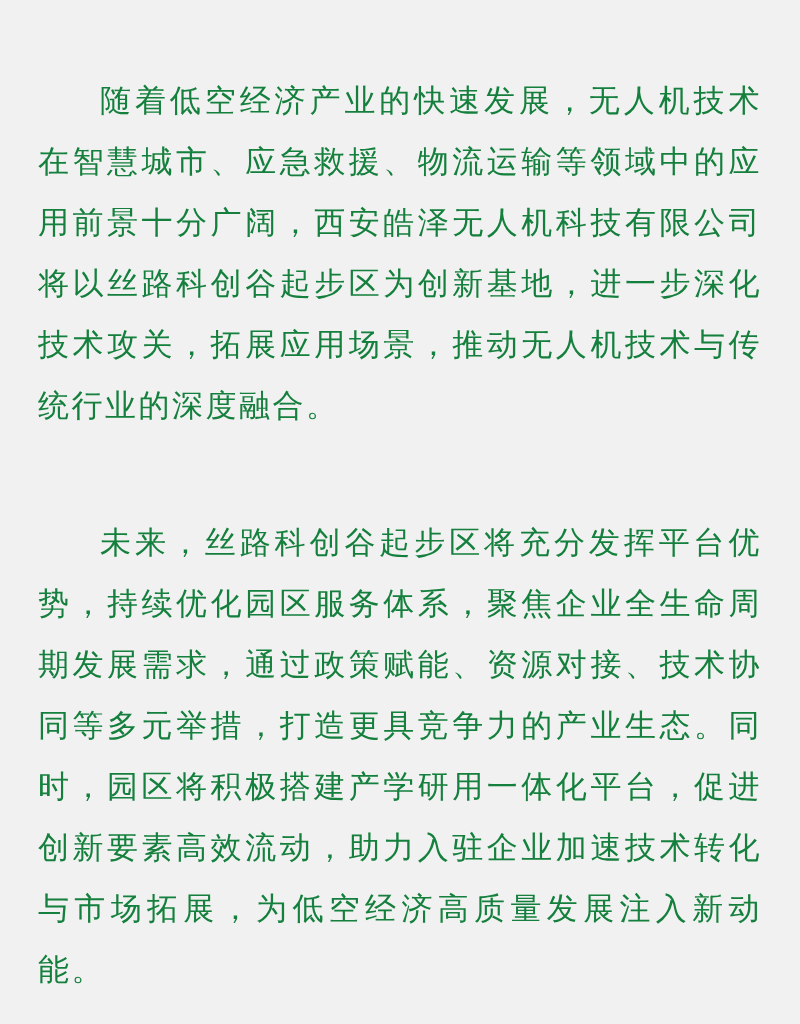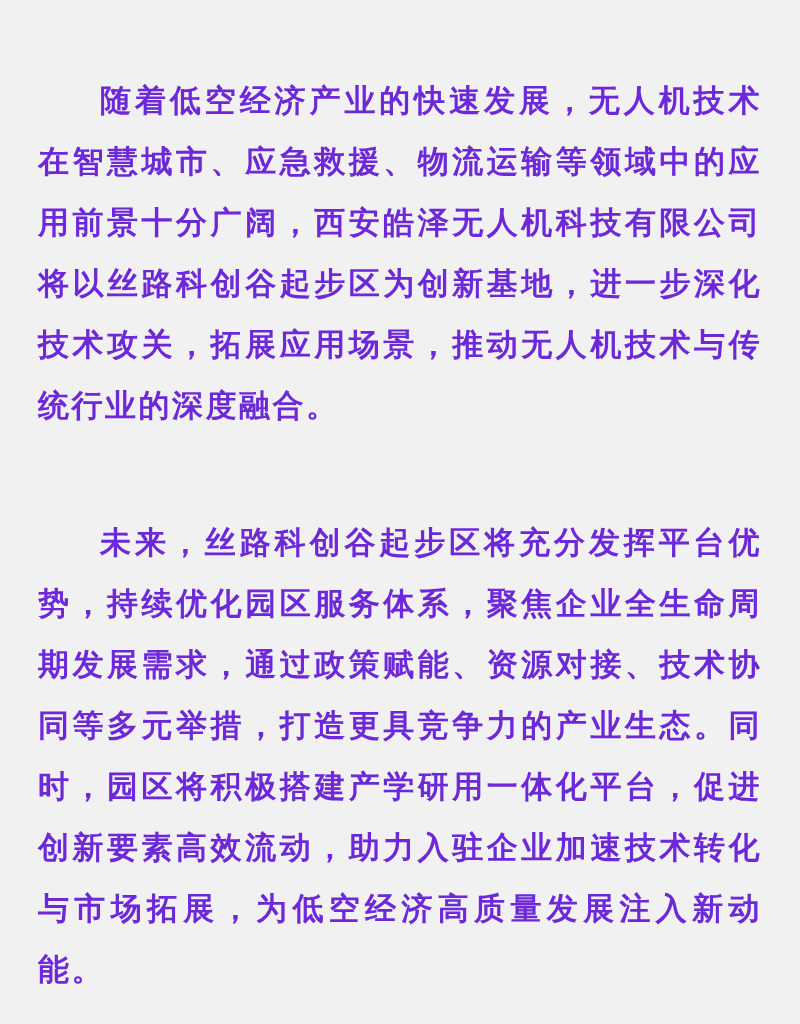--- a/index.html
+++ b/index.html
@@ -18,22 +18,22 @@
     width: 800px;
     height: 1024px;
     padding: 70px 38px 0 38px;
     background: #f1f1f1;
   }
   .para {
     margin: 0 0 76px 0;
     font-size: 31px;
     line-height: 61px;
     letter-spacing: 2.5px;
-    font-weight: 700;
-    color: #6d28d9;
+    font-weight: 400;
+    color: #15803d;
     text-indent: 2em;
     text-align: justify;
     text-justify: inter-ideograph;
   }
 </style>
 </head>
 <body>
 
 <div class="page">
   <p class="para">随着低空经济产业的快速发展，无人机技术在智慧城市、应急救援、物流运输等领域中的应用前景十分广阔，西安皓泽无人机科技有限公司将以丝路科创谷起步区为创新基地，进一步深化技术攻关，拓展应用场景，推动无人机技术与传统行业的深度融合。</p>

